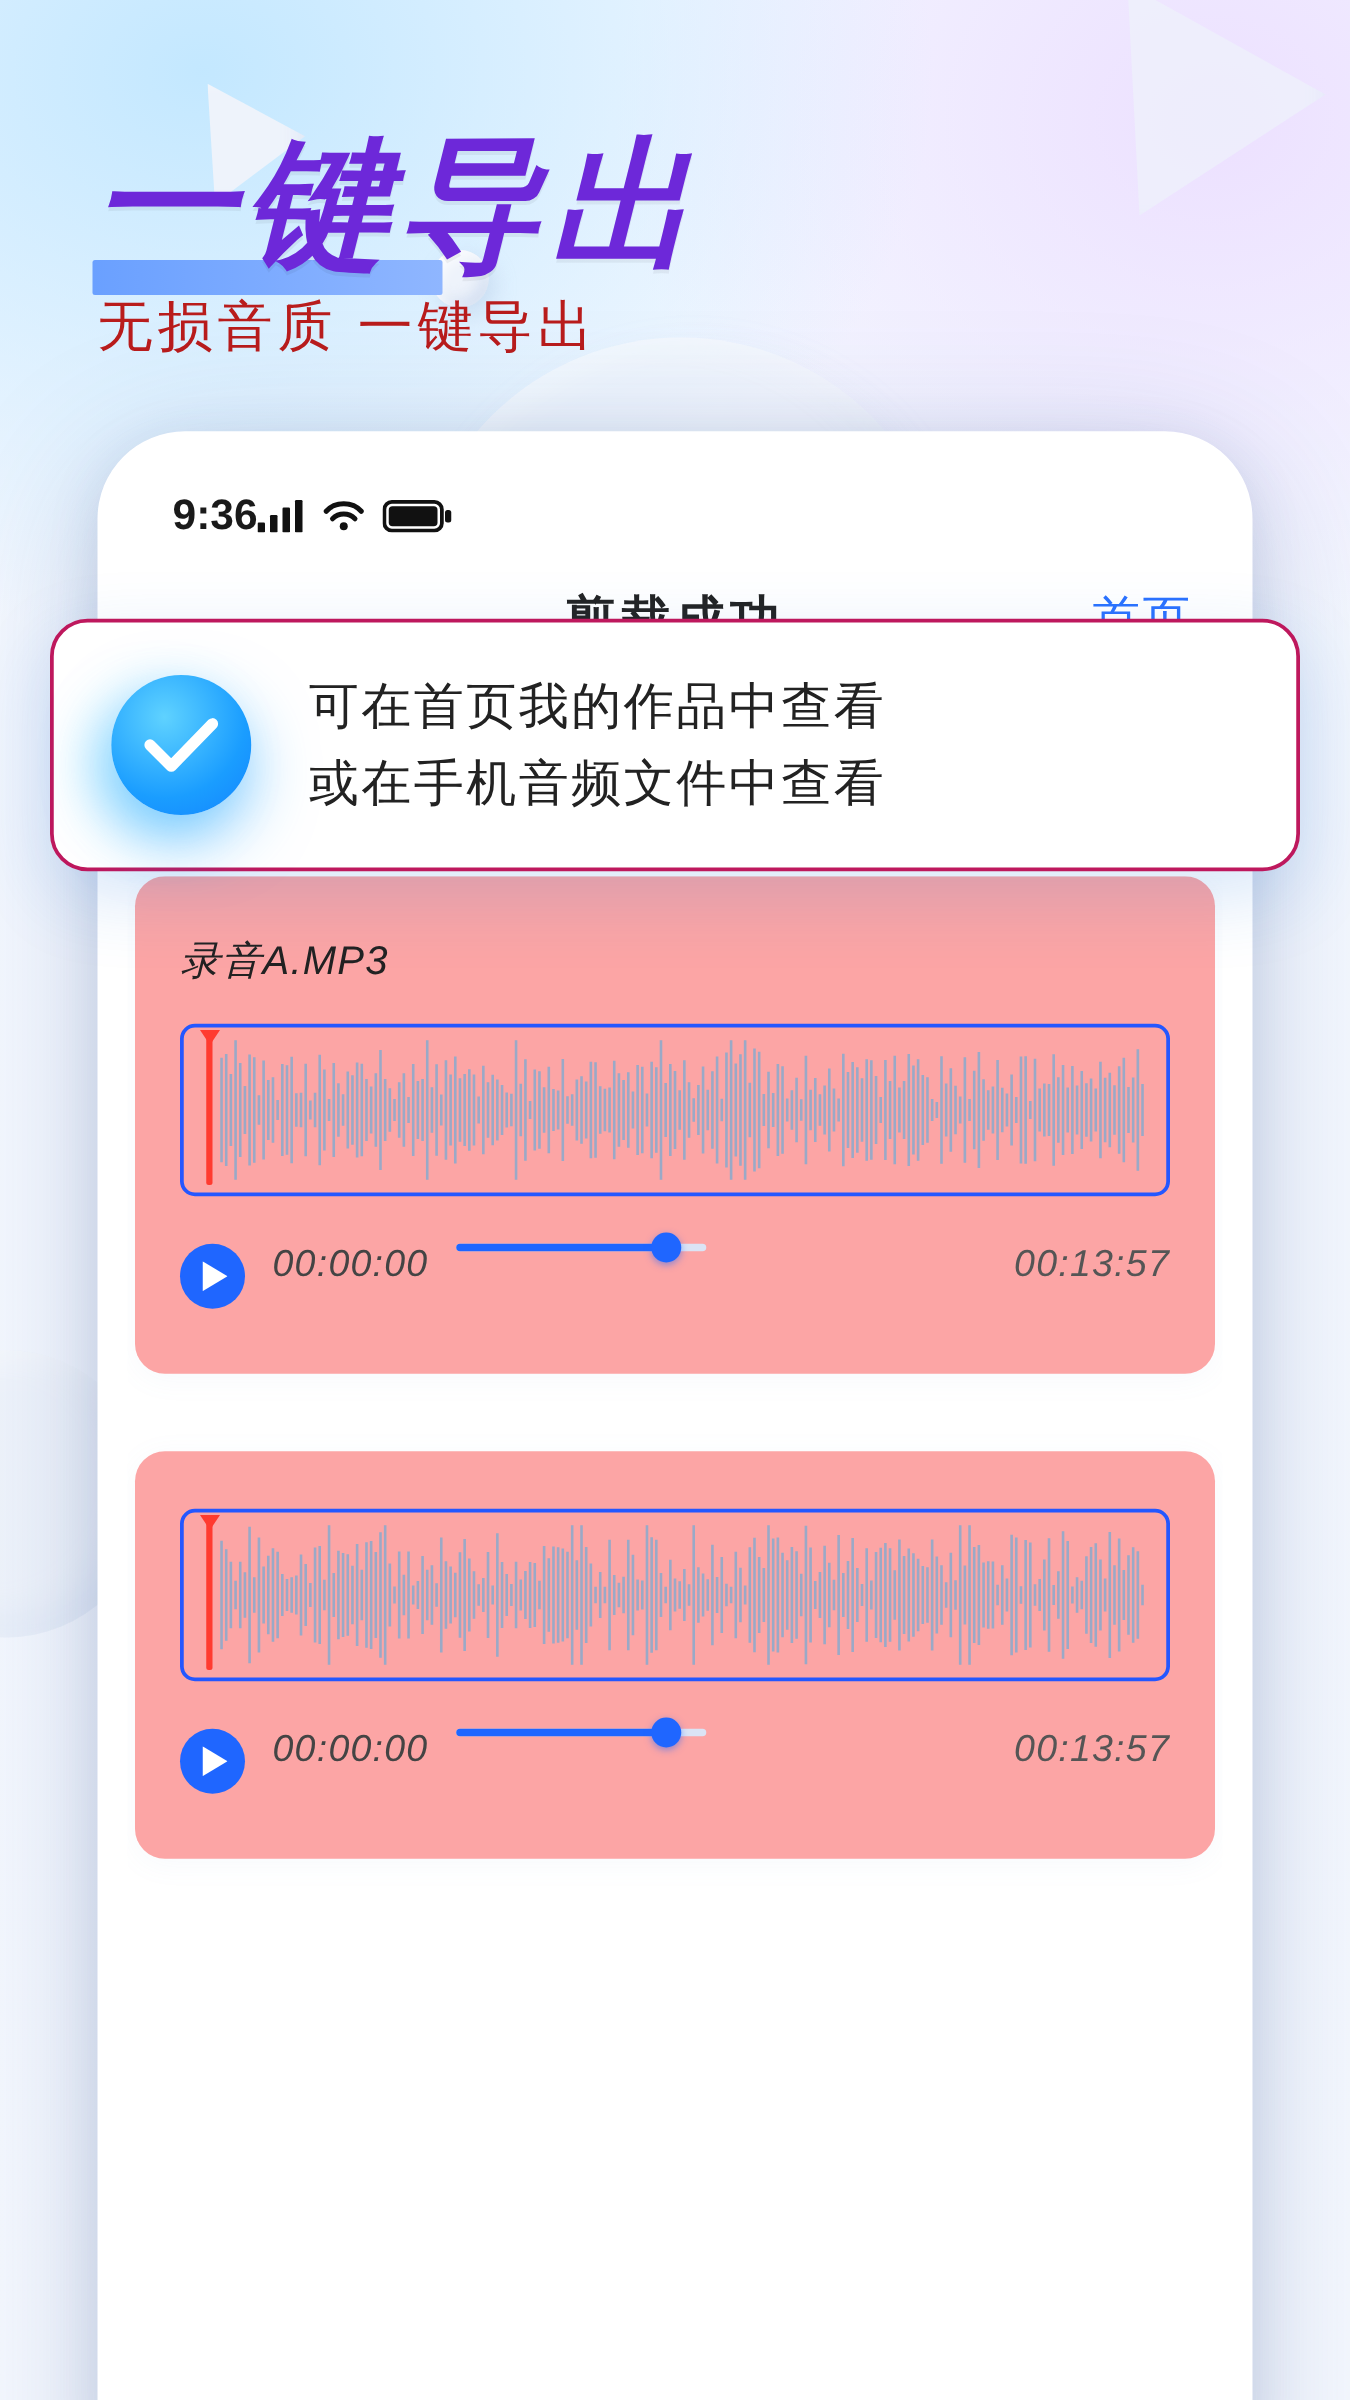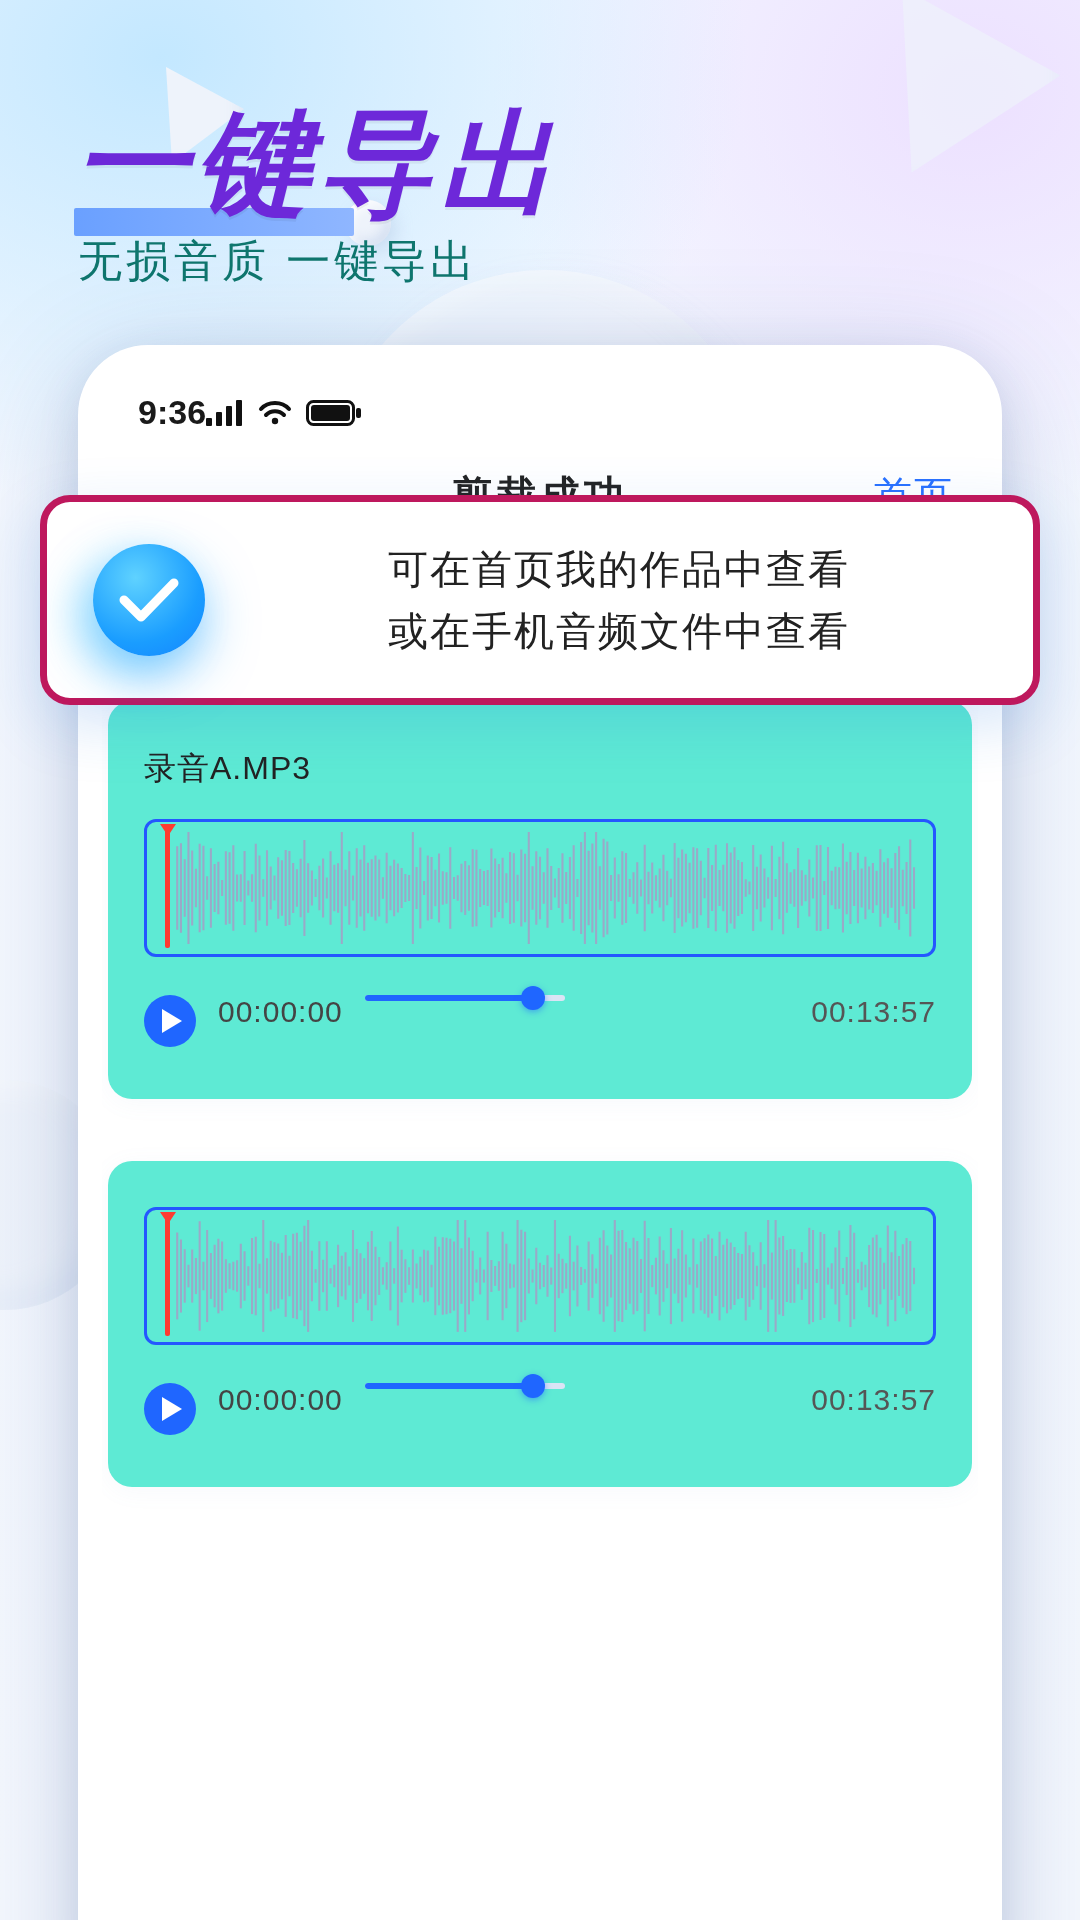--- a/index.html
+++ b/index.html
@@ -19,42 +19,42 @@
 .bg-tri.tri1 { left:130px; top:55px; width:120px; height:120px; clip-path: polygon(30% 10%, 95% 45%, 35% 90%); }
 .bg-tri.tri2 { right:10px; top:-30px; width:240px; height:220px; clip-path: polygon(30% 8%, 96% 48%, 34% 92%); opacity:0.7; }
 .bg-dot { position:absolute; left:345px; top:200px; width:46px; height:46px; border-radius:50%; background:#eef3fb; box-shadow: inset 5px 5px 12px rgba(255,255,255,0.9), inset -5px -5px 12px rgba(180,200,230,0.45), 6px 6px 16px rgba(170,190,220,0.35); }
 .bg-oval { position:absolute; left:330px; top:270px; width:430px; height:430px; border-radius:50%; background:#f0f4fc; box-shadow: inset 10px 10px 30px rgba(255,255,255,0.85), inset -10px -10px 30px rgba(185,205,235,0.35), 10px 10px 35px rgba(175,195,225,0.18); opacity:0.6; }
 .bg-edge { position:absolute; left:-110px; top:1080px; width:230px; height:230px; border-radius:50%; background:#eef3fb; box-shadow: inset 10px 10px 30px rgba(255,255,255,0.85), inset -10px -10px 30px rgba(185,205,235,0.4); opacity:0.6; }
 
 
 .hero { position:absolute; left:74px; top:88px; }
 .hero-underline { position:absolute; left:0; bottom:6px; width:280px; height:28px; background:linear-gradient(90deg,#6aa0ff,#8fb6ff); z-index:0; border-radius:2px; }
 .hero-title { position:relative; z-index:1; font-size:114px; font-weight:900; letter-spacing:8px; font-style:italic; color:#6d28d9; text-shadow:0 3px 0 rgba(0,0,0,0.05); }
-.hero-sub { position:absolute; left:78px; top:232px; font-size:44px; color:#0f766e; letter-spacing:4px; }
+.hero-sub { position:absolute; left:78px; top:232px; font-size:44px; color:#b91c1c; letter-spacing:4px; }
 
 
 .phone { position:absolute; left:78px; right:78px; top:345px; bottom:-100px; background:#fff; border-radius:70px 70px 0 0; box-shadow: 0 30px 120px rgba(60,90,150,0.25), 0 10px 40px rgba(60,90,150,0.15); padding:48px 24px 0; }
 .statusbar { display:flex; align-items:center; padding:0 36px 10px; font-size:34px; font-weight:600; color:#1a1a1a; }
 .status-right { display:flex; gap:14px; align-items:center; }
 .sig-icon, .wifi-icon, .batt-icon { display:inline-block; }
 .sig-icon svg, .wifi-icon svg, .batt-icon svg { display:block; }
 
 .appbar { position:relative; height:78px; display:flex; align-items:center; justify-content:center; margin-top:14px; }
 .appbar-title { font-size:40px; font-weight:700; color:#232323; letter-spacing:4px; }
 .appbar-right { position:absolute; right:24px; top:50%; transform:translateY(-50%); font-size:38px; color:#2b72ff; letter-spacing:2px; }
 
 
-.success-card { position:absolute; left:40px; right:40px; top:495px; background:#fff; border:7px solid #be185d; border-radius:30px; box-shadow: 0 20px 60px rgba(40,120,220,0.18); padding:36px 46px; display:flex; align-items:center; gap:46px; z-index:50;text-align:center; }
+.success-card { position:absolute; left:40px; right:40px; top:495px; background:#fff; border:3px solid #be185d; border-radius:30px; box-shadow: 0 20px 60px rgba(40,120,220,0.18); padding:36px 46px; display:flex; align-items:center; gap:46px; z-index:50; }
 .check-badge { width:112px; height:112px; border-radius:50%; background: radial-gradient(circle at 38% 30%, #5fd2ff, #1a9dff 62%, #1383ff); box-shadow: 0 20px 50px rgba(30,160,255,0.5), -18px 14px 40px rgba(80,210,255,0.35); display:flex; align-items:center; justify-content:center; flex-shrink:0; }
 .check-badge svg { width:60px; height:46px; }
 .success-text { font-size:40px; line-height:1.55; color:#222; letter-spacing:2px; flex:1; }
 
 
 .phone-inner { position:absolute; left:24px; right:24px; top:356px; bottom:0; overflow:hidden; }
-.audio-card { background:#5eead4; border-radius:24px; margin:0 6px 62px; padding:46px 36px 52px; box-shadow: 0 4px 24px rgba(120,150,200,0.06); }
+.audio-card { background:#fca5a5; border-radius:24px; margin:0 6px 62px; padding:46px 36px 52px; box-shadow: 0 4px 24px rgba(120,150,200,0.06); font-style: italic; }
 .audio-title { font-size:32px; color:#222; font-weight:500; margin-bottom:28px; letter-spacing:1px; }
 .wave-box { border:3px solid #2457ff; border-radius:12px; height:138px; position:relative; display:flex; align-items:center; padding:8px 14px 8px 24px; overflow:hidden; }
 .wave-cursor { position:absolute; left:18px; top:6px; bottom:6px; width:5px; background:#ff3b30; border-radius:2px; }
 .wave-cursor::before { content:""; position:absolute; left:50%; top:-4px; transform:translateX(-50%); width:0; height:0; border-left:8px solid transparent; border-right:8px solid transparent; border-top:12px solid #ff3b30; }
 .wave-svg { width:100%; height:100%; }
 .controls { display:flex; align-items:flex-start; gap:22px; margin-top:38px; }
 .play-btn { width:52px; height:52px; border-radius:50%; background:#1f66ff; display:flex; align-items:center; justify-content:center; flex-shrink:0; }
 .play-btn svg { width:20px; height:24px; margin-left:4px; }
 .time-label { font-size:30px; color:#444; letter-spacing:1px; }
 .time-label.right { margin-left:auto; color:#555; }

